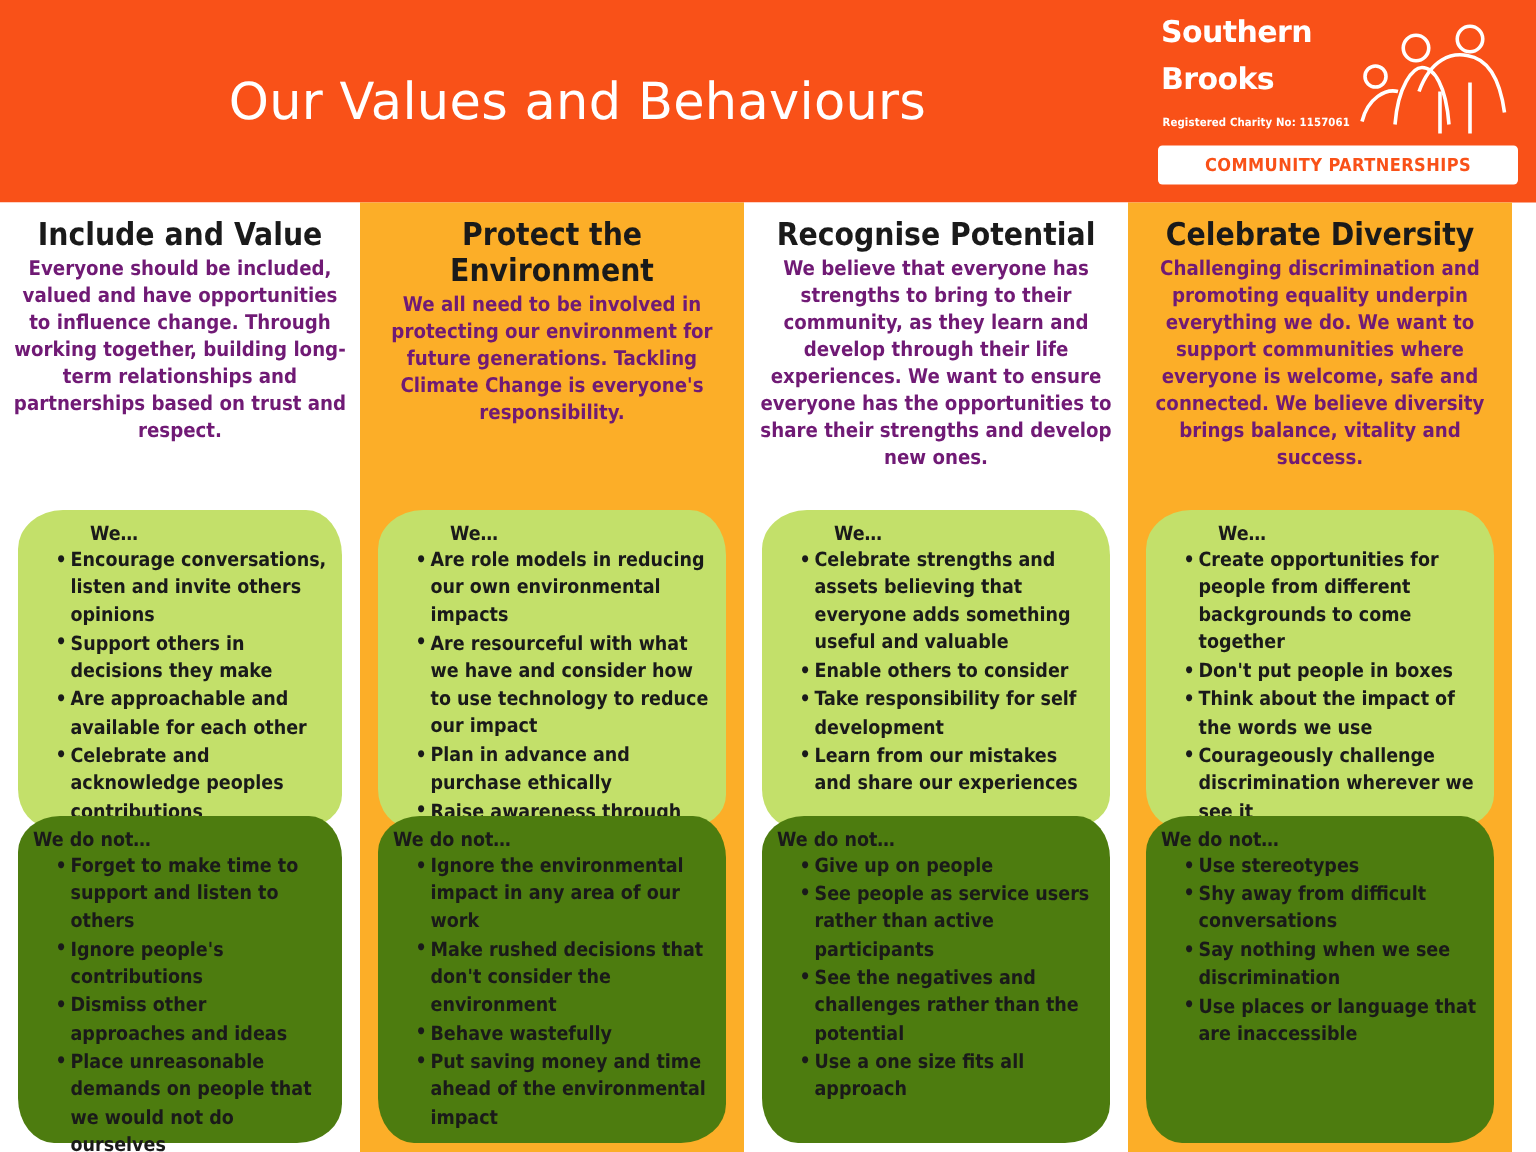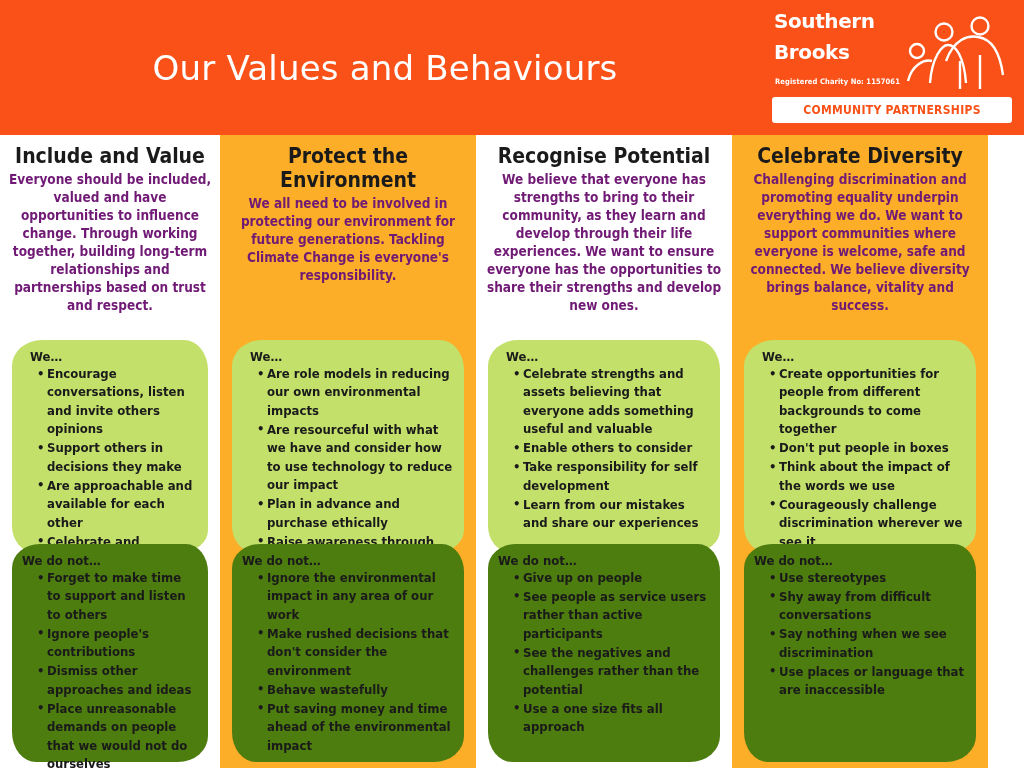--- a/index.html
+++ b/index.html
@@ -111,21 +111,21 @@
     height: 633px;
     display: flex;
   }
   .col {
     position: relative;
     height: 633px;
     box-sizing: border-box;
     padding: 0;
     overflow: hidden;
   }
-  .col-0 { width: 220px; background: #ffffff; }
+  .col-0 { width: 240px; background: #ffffff; }
   .col-1 { width: 256px; background: #fcae28; }
   .col-2 { width: 256px; background: #ffffff; }
   .col-3 { width: 256px; background: #fcae28; }
 
   .col-head {
     padding: 9px 9px 0 9px;
     text-align: center;
   }
   .col-title {
     font-size: 21px;
@@ -171,21 +171,21 @@
     background: #4d7c0f;
     border-radius: 28px 22px 30px 24px / 24px 28px 26px 30px;
   }
   .card-lead {
     font-size: 13px;
     font-weight: bold;
     color: #1a1a1a;
     margin: 0 0 1px 0;
     font-family: "DejaVu Sans Condensed", "DejaVu Sans", sans-serif;
   }
-  .card-do .card-lead { padding-left: 8px; }
+  .card-do .card-lead { padding-left: 8px; margin-left: 30px; }
   .card-list {
     margin: 0;
     padding: 0 0 0 15px;
     list-style: none;
   }
   .card-list li {
     position: relative;
     font-size: 13px;
     font-weight: bold;
     color: #1a1a1a;

